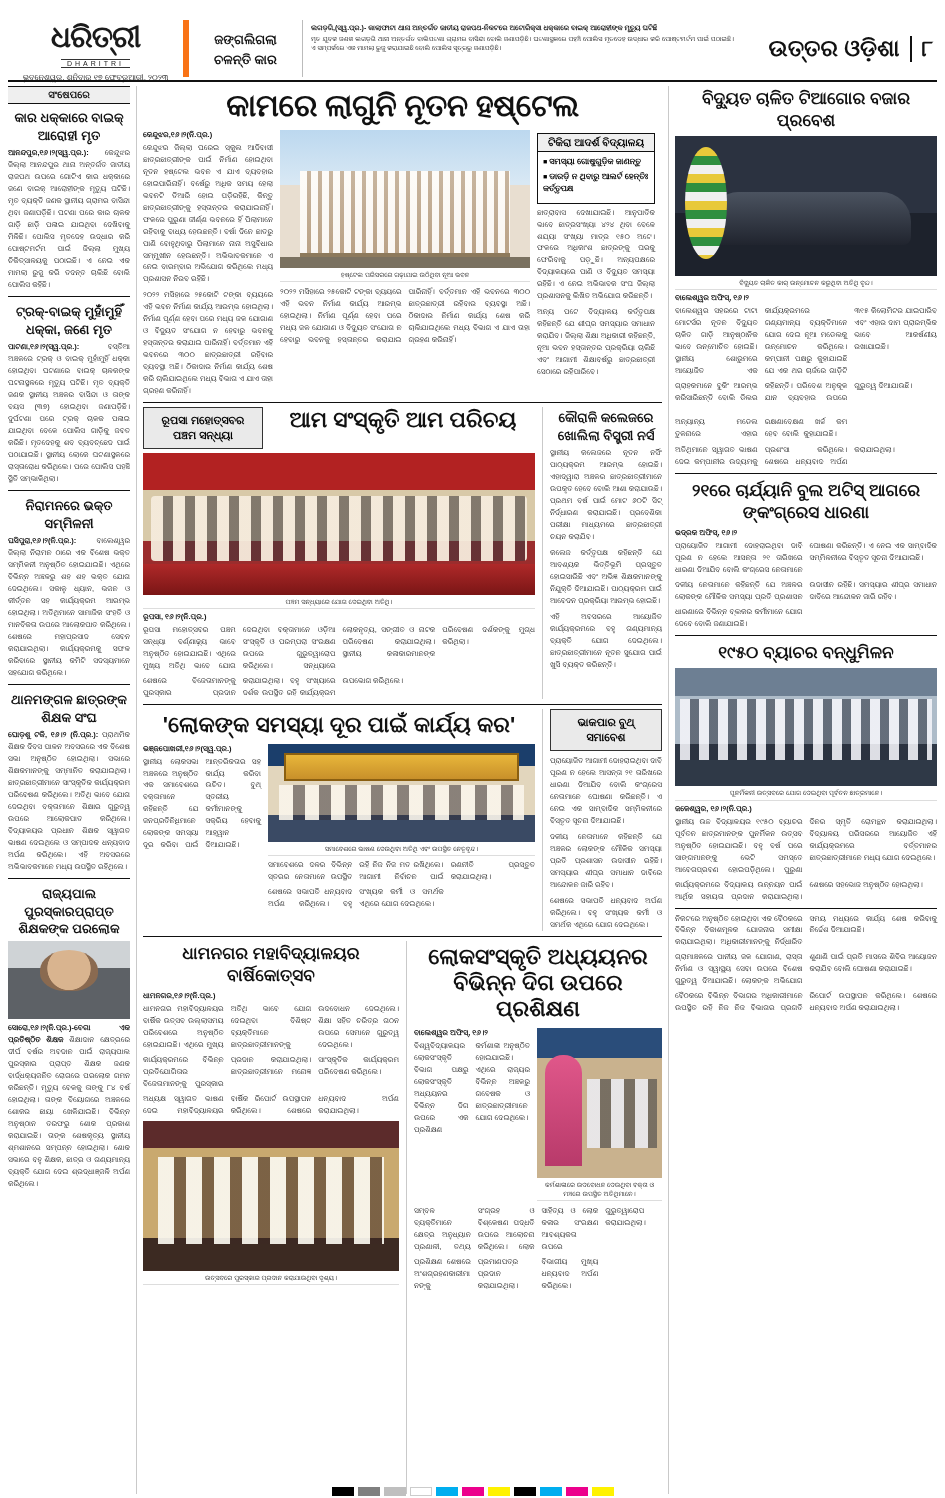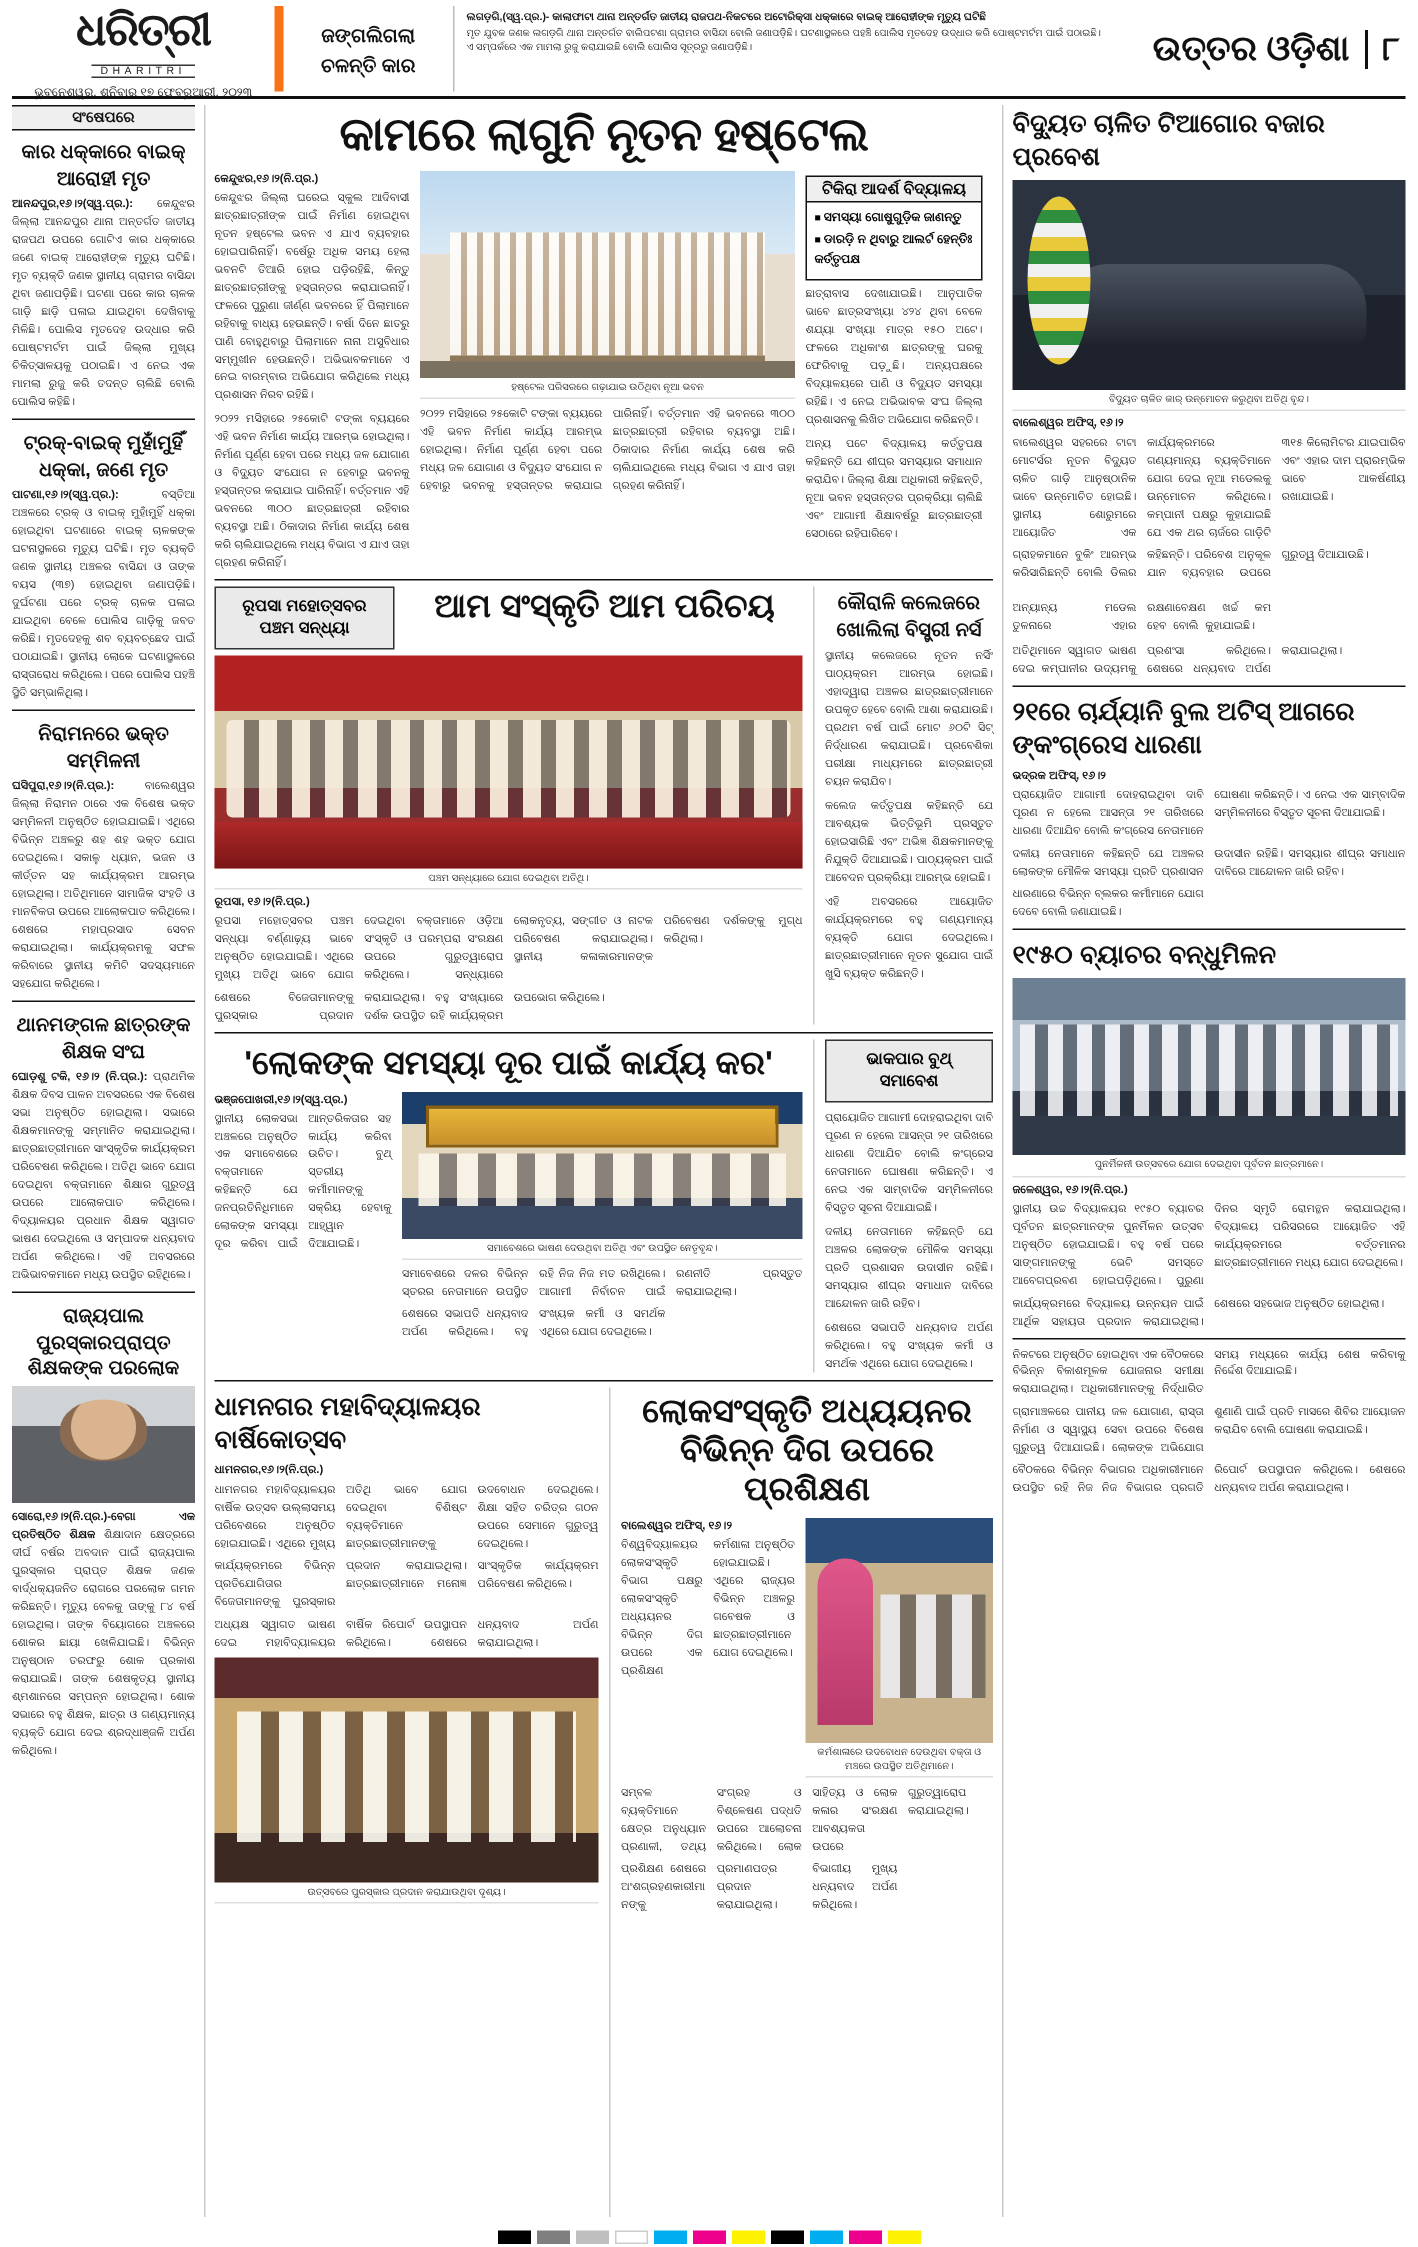--- a/index.html
+++ b/index.html
@@ -6,21 +6,21 @@
   html, body {
     margin: 0; padding: 0;
     background: #ffffff;
     font-family: "Liberation Sans", sans-serif;
   }
   .page {
     width: 945px; height: 1498px;
     position: relative;
     background: #fff;
     overflow: hidden;
-    padding: 4px 8px 0 8px;
+    padding: 20px 8px 0 8px;
   }
 
   
   .masthead {
     display: flex; align-items: stretch;
     border-bottom: 2px solid #111;
     padding-bottom: 3px;
     height: 62px;
   }
   .logo-block { width: 175px; text-align: center; padding-top: 2px; }
@@ -76,21 +76,21 @@
     border-top: 1.5px solid #111; border-bottom: 1.5px solid #111;
     text-align: center; font-size: 10px; font-weight: bold;
     padding: 2px 0; margin-bottom: 3px; color: #111;
   }
   .hl-s {
     font-size: 13px; font-weight: bold; line-height: 1.35;
     text-align: center; color: #111; margin: 2px 0 3px 0;
   }
   .hl-m {
     font-size: 17px; font-weight: bold; line-height: 1.3;
-    text-align: left; color: #111; margin: 2px 0 4px 0;
+    text-align: center; color: #111; margin: 2px 0 4px 0;
   }
   .hl-xl {
     font-size: 31px; font-weight: bold; line-height: 1.15;
     text-align: center; color: #111; margin: 2px 0 6px 0;
     letter-spacing: -0.5px;
   }
   .hl-l {
     font-size: 22px; font-weight: bold; line-height: 1.2;
     text-align: center; color: #111; margin: 3px 0 5px 0;
   }

